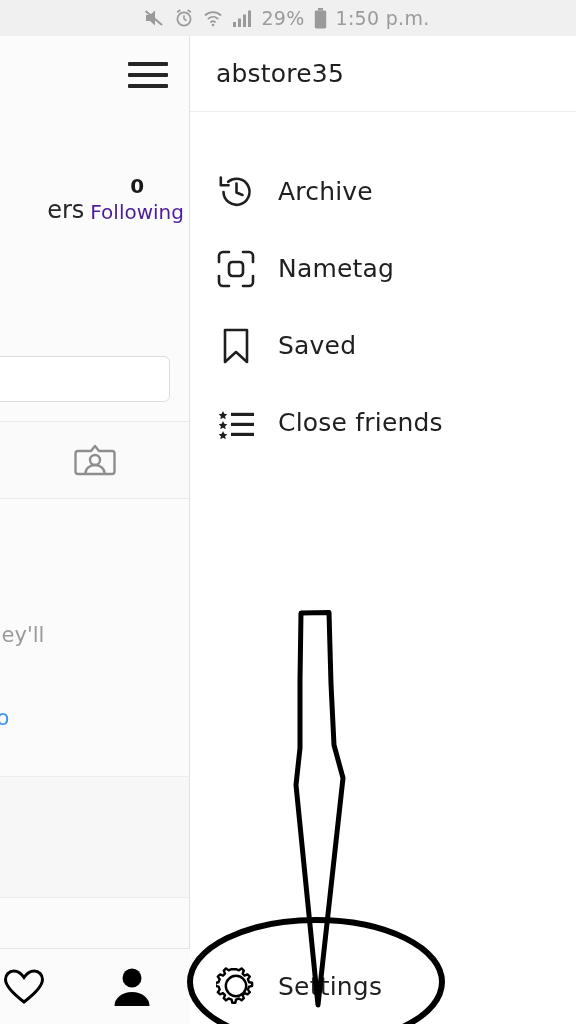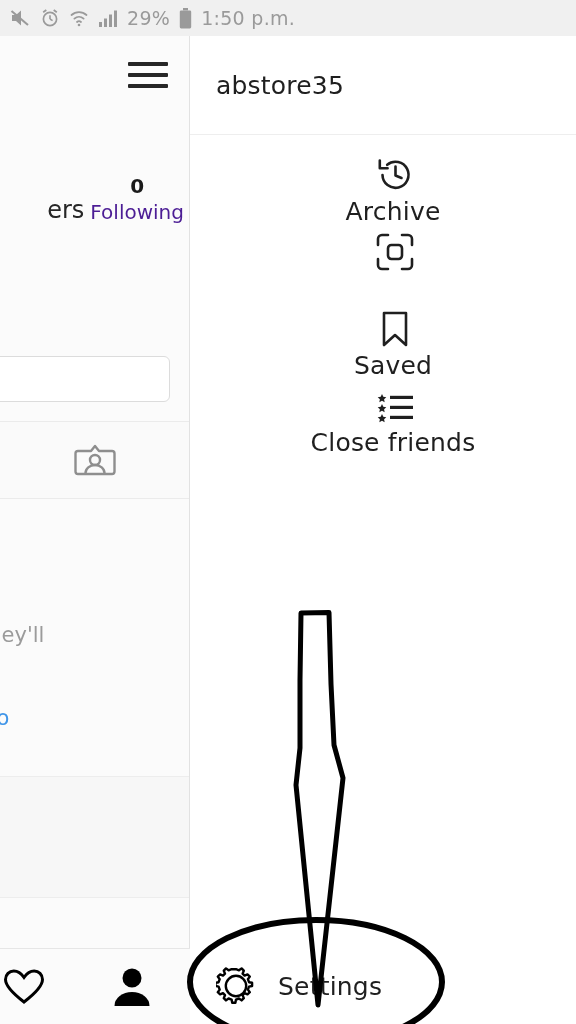--- a/index.html
+++ b/index.html
@@ -19,21 +19,21 @@
   }
 
   
   #status-bar {
     position: absolute;
     left: 0; top: 0;
     width: 576px; height: 36px;
     background: #f0f0f0;
     display: flex;
     align-items: center;
-    justify-content: flex-start;
+    justify-content: center;
     padding-right: 12px;
   }
   .status-item {
     color: #9a9a9a;
     font-size: 19px;
     line-height: 1;
     margin-left: 9px;
     display: flex;
     align-items: center;
   }
@@ -162,41 +162,40 @@
   #menu-panel {
     position: absolute;
     left: 190px; top: 36px;
     width: 386px;
     height: 988px;
     background: #ffffff;
   }
   #panel-header {
     position: absolute;
     left: 0; top: 0;
-    width: 386px; height: 99px;
+    width: 386px; height: 76px;
     border-bottom: 1px solid #eeeeee;
     display: flex;
     align-items: center;
   }
   #panel-username {
     font-family: "DejaVu Sans", sans-serif;
     font-size: 25px;
     color: #1f1f1f;
     padding-left: 26px;
     letter-spacing: 0.2px;
   }
 
   .menu-item {
     position: absolute;
     left: 0;
     width: 386px;
     height: 77px;
     display: flex;
     align-items: center;
-    flex-direction: column;
   }
   .menu-icon {
     width: 44px;
     min-width: 44px;
     height: 44px;
     margin-left: 24px;
     display: flex;
     align-items: center;
     justify-content: center;
   }
@@ -363,20 +362,21 @@
     <div class="menu-item" style="top:194px">
       <span class="menu-icon">
         <svg width="40" height="40" viewBox="0 0 40 40">
           <path d="M13 3 H7 a4 4 0 0 0 -4 4 v6" fill="none" stroke="#1f1f1f" stroke-width="2.6" stroke-linecap="round"></path>
           <path d="M27 3 H33 a4 4 0 0 1 4 4 v6" fill="none" stroke="#1f1f1f" stroke-width="2.6" stroke-linecap="round"></path>
           <path d="M13 37 H7 a4 4 0 0 1 -4 -4 v-6" fill="none" stroke="#1f1f1f" stroke-width="2.6" stroke-linecap="round"></path>
           <path d="M27 37 H33 a4 4 0 0 0 4 -4 v-6" fill="none" stroke="#1f1f1f" stroke-width="2.6" stroke-linecap="round"></path>
           <rect x="13" y="13" width="14" height="14" rx="3.4" fill="none" stroke="#1f1f1f" stroke-width="2.6"></rect>
         </svg>
       </span>
+      <span class="menu-label">Nametag</span>
     </div>
 
     <div class="menu-item" style="top:348px">
       <span class="menu-icon">
         <svg width="40" height="40" viewBox="0 0 40 40">
           <path d="M7 8 l1.3 2.8 l3 .4 l-2.2 2.1 l.55 3 l-2.65 -1.45 l-2.65 1.45 l.55 -3 l-2.2 -2.1 l3 -.4 z" fill="#1f1f1f"></path>
           <path d="M7 18 l1.3 2.8 l3 .4 l-2.2 2.1 l.55 3 l-2.65 -1.45 l-2.65 1.45 l.55 -3 l-2.2 -2.1 l3 -.4 z" fill="#1f1f1f"></path>
           <path d="M7 28 l1.3 2.8 l3 .4 l-2.2 2.1 l.55 3 l-2.65 -1.45 l-2.65 1.45 l.55 -3 l-2.2 -2.1 l3 -.4 z" fill="#1f1f1f"></path>
           <rect x="15" y="9.8" width="23" height="3.2" fill="#1f1f1f"></rect>
           <rect x="15" y="19.8" width="23" height="3.2" fill="#1f1f1f"></rect>

